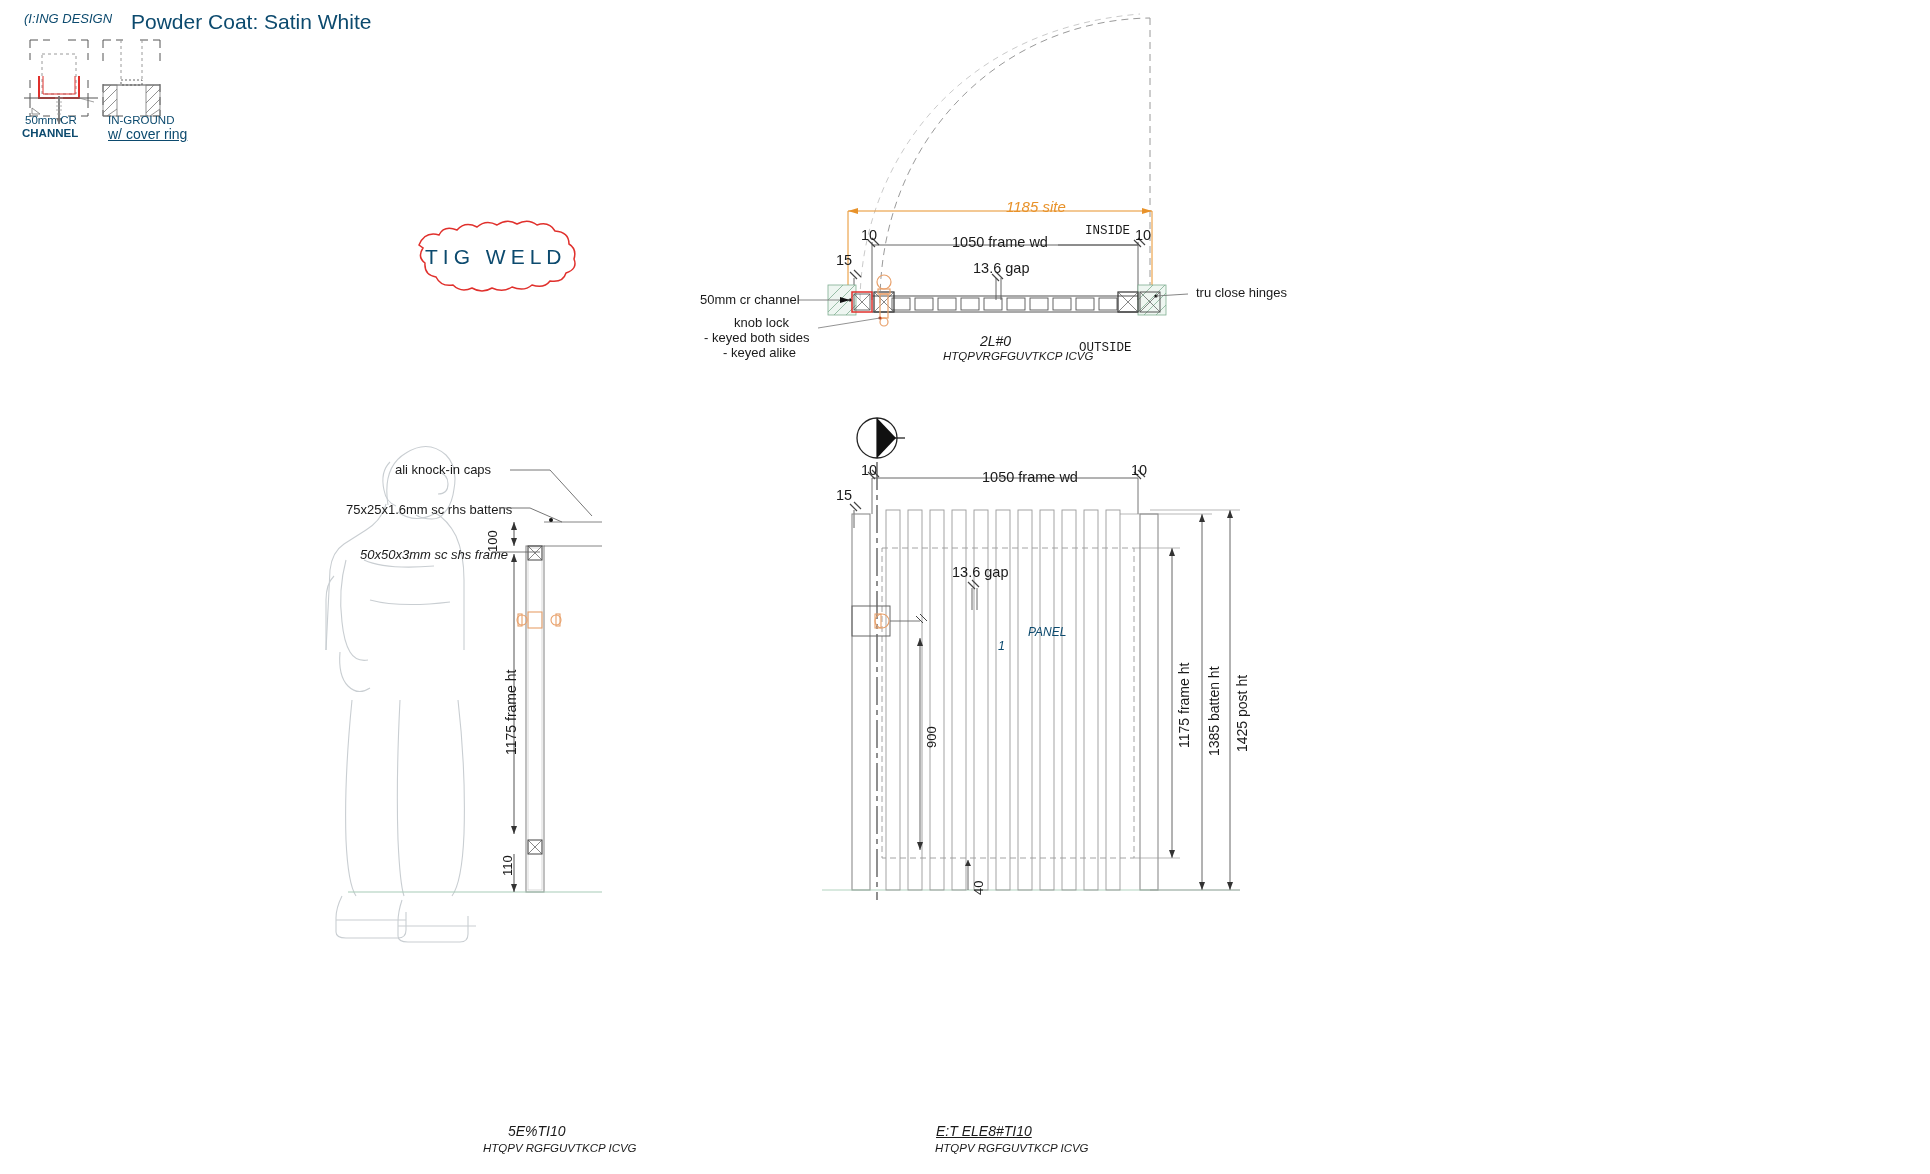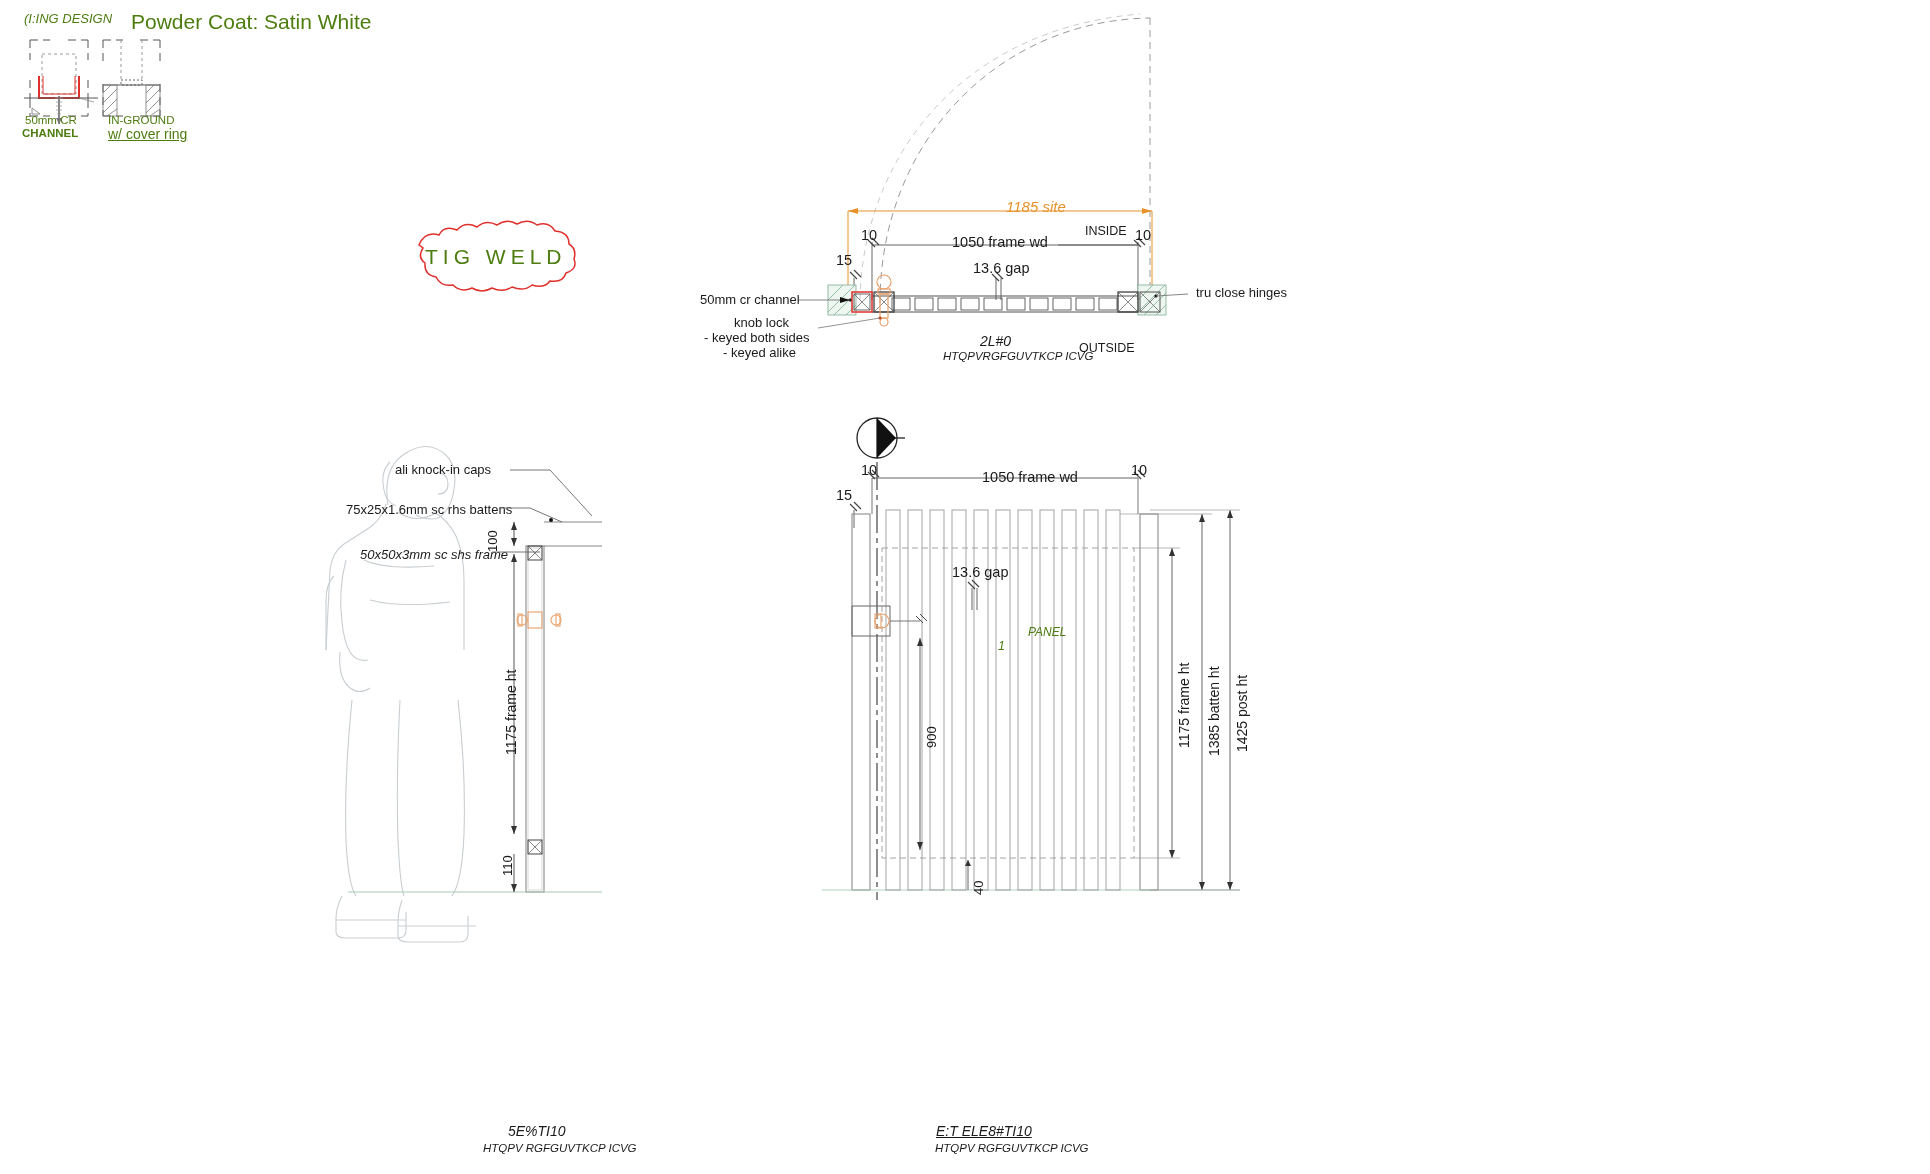--- a/index.html
+++ b/index.html
@@ -1,22 +1,22 @@
 <!DOCTYPE html>
 <html><head>
 <meta charset="utf-8">
 <style>
   html,body{margin:0;padding:0;background:#ffffff;}
   body{width:1930px;height:1174px;position:relative;overflow:hidden;
        font-family:"Liberation Sans","DejaVu Sans",sans-serif;color:#1a1a1a;}
   .t{position:absolute;white-space:nowrap;line-height:1.1;}
-  .red{color:#4d7c0f;text-align:right;}
+  .red{color:#0c4a6e;text-align:right;}
   .orange{color:#e8922a;}
   .ital{font-style:italic;}
-  .mono{font-family:Liberation Sans, sans-serif;}
+  .mono{font-family:Liberation Mono, monospace;}
   svg{position:absolute;left:0;top:0;overflow:visible;}
   .vert{transform-origin:0 0;}
 </style>
 </head>
 <body>
 
 <div class="t ital red" style="left:24px;top:12px;font-size:13px;">(I:ING DESIGN</div>
 
 <div class="t red" style="left:131px;top:10px;font-size:21px;">Powder Coat: Satin White</div>
 

